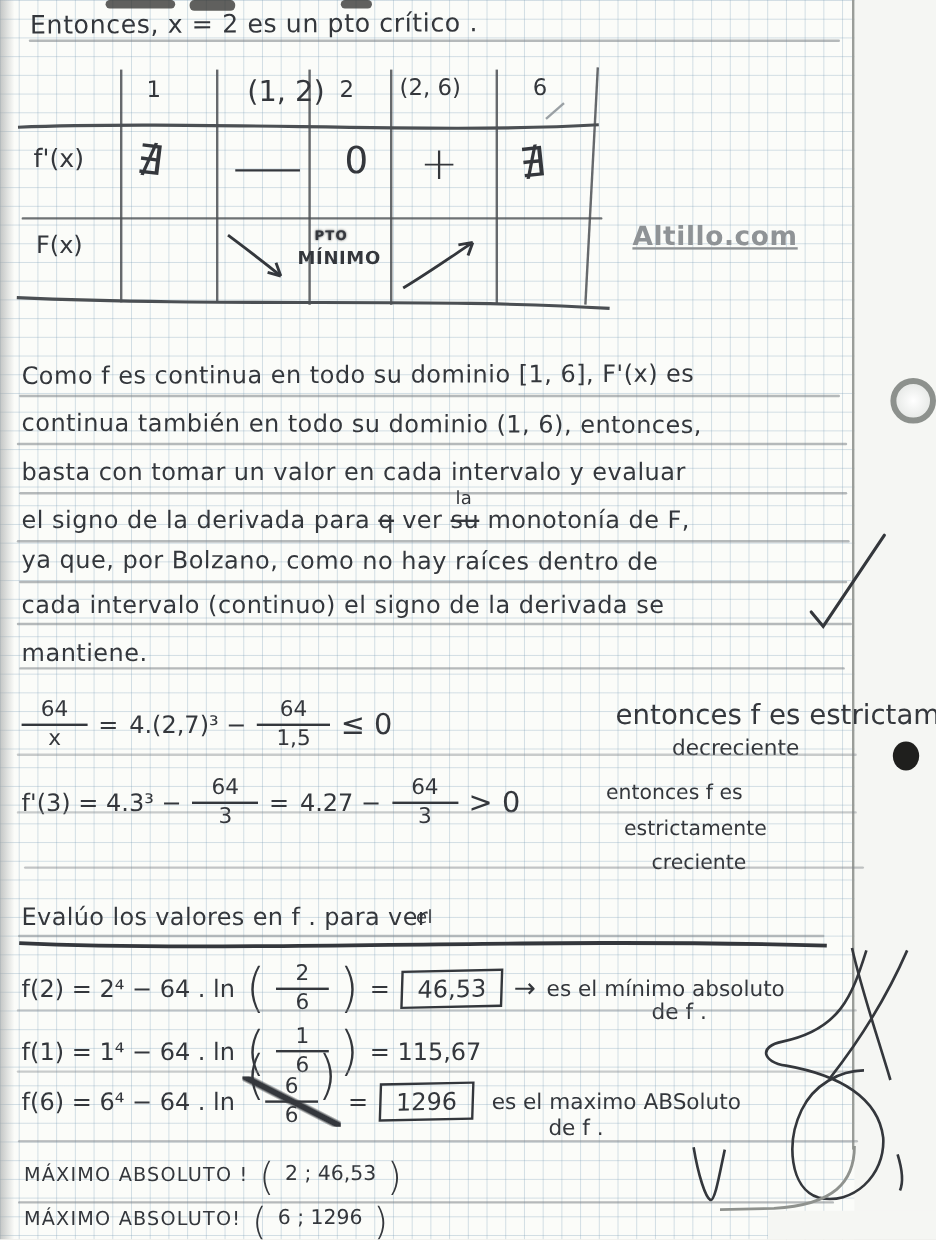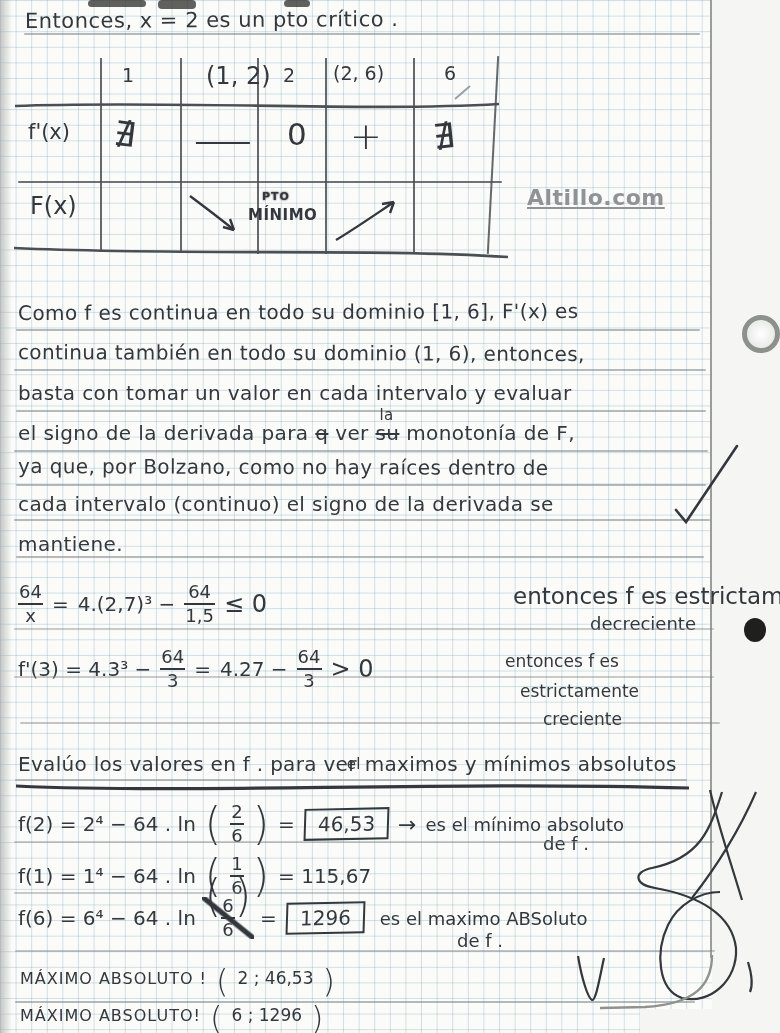--- a/index.html
+++ b/index.html
@@ -12,21 +12,21 @@
   .vedge{position:absolute;left:710px;top:0;width:2px;height:958px;background:#9a9d99;}
   .corner-patch{position:absolute;left:640px;top:1009px;width:140px;height:24px;background:#f5f6f3;}
   .edge-left{position:absolute;left:0;top:0;width:12px;height:1033px;
              background:linear-gradient(90deg,rgba(165,168,168,.65),rgba(250,251,248,0));}
   .smudge{position:absolute;background:#2c2c2a;border-radius:4px;opacity:.75;}
   .hw{position:absolute;white-space:nowrap;color:#34373c;}
   .rule{position:absolute;height:2px;background:#7c8186;opacity:.55;border-radius:1px;}
   .vline{position:absolute;width:2px;background:#4b4f53;opacity:.85;}
   svg.mark{position:absolute;overflow:visible;}
   .frac{display:inline-flex;flex-direction:column;align-items:center;vertical-align:middle;line-height:1;}
-  .frac .fn,.frac .fd{font-size:18px;padding:0 1px;}
+  .frac .fn,.frac .fd{font-size:18px;padding:0 16px;}
   .frac .fbar{height:2px;background:#34373c;align-self:stretch;margin:2px 0;}
   .bp{font-size:42px;font-weight:300;line-height:0;transform:scaleY(1.05);display:inline-block;}
   .bigp{font-size:32px;font-weight:300;line-height:0;display:inline-block;transform:translateY(3px);}
   .resbox{display:inline-block;border:2px solid #34373c;padding:2px 12px;font-size:20px;
           transform:rotate(-1.2deg) skewX(-3deg);}
   .xout{position:relative;display:inline-flex;}
   .xout::after{content:"";position:absolute;left:-3px;right:-3px;top:0;bottom:0;
                background:linear-gradient(to top right,transparent 45%,#34373c 48%,#34373c 53%,transparent 56%);}
   .struck{text-decoration:line-through;}
   .ins{position:relative;display:inline-block;width:8px;}
@@ -75,21 +75,21 @@
     <div class="hw" style="left:333px;top:62px;font-size:19px;">(2, 6)</div>
     <div class="hw" style="left:444px;top:62px;font-size:19px;">6</div>
 
     <div class="hw" style="left:28px;top:120px;font-size:21px;">f'(x)</div>
     <div class="hw" style="left:114px;top:114px;font-size:34px;transform:rotate(7deg);">∄</div>
     <div class="hw dash" style="left:210px;top:126px;font-size:26px;">—</div>
     <div class="hw" style="left:287px;top:116px;font-size:31px;">0</div>
     <div class="hw" style="left:350px;top:114px;font-size:38px;font-weight:300;">+</div>
     <div class="hw" style="left:433px;top:116px;font-size:34px;transform:rotate(-6deg);">∄</div>
 
-    <div class="hw" style="left:30px;top:192px;font-size:24px;">F(x)</div>
+    <div class="hw" style="left:30px;top:192px;font-size:20px;">F(x)</div>
     <svg class="mark" style="left:186px;top:192px;" width="60" height="50">
       <path d="M4,4 C20,16 36,28 48,38" stroke="#34373c" stroke-width="2.4" fill="none"></path>
       <path d="M48,38 L37,35 M48,38 L44,27" stroke="#34373c" stroke-width="2.4" fill="none"></path>
     </svg>
     <div class="hw" style="left:262px;top:190px;font-size:11px;font-weight:bold;letter-spacing:1px;text-shadow:0 0 2px #34373c;">PTO</div>
     <div class="hw" style="left:248px;top:206px;font-size:15px;letter-spacing:.5px;font-weight:bold;">MÍNIMO</div>
     <svg class="mark" style="left:332px;top:196px;" width="70" height="50">
       <path d="M4,44 C24,32 44,18 62,6 M62,6 L50,8 M62,6 L58,17" stroke="#34373c" stroke-width="2.4" fill="none"></path>
     </svg>
     <svg class="mark" style="left:453px;top:84px;" width="20" height="18">
@@ -131,21 +131,21 @@
     <span>=</span>
     <span>4.(2,7)³ −</span>
     <span class="frac">
         <span class="fn">64</span>
         <span class="fbar"></span>
         <span class="fd">1,5</span>
       </span>
     <span style="font-size:24px;">≤ 0</span>
   </div>
   <div class="hw" style="left:513px;top:583px;font-size:23px;">entonces f es estrictamente</div>
-  <div class="hw" style="left:590px;top:613px;font-size:18px;">decreciente</div>
+  <div class="hw" style="left:560px;top:613px;font-size:18px;">decreciente</div>
   <div class="rule" style="left:14px;top:628px;width:700px;opacity:.4;"></div>
 
   <div class="mrow" style="left:18px;top:648px;font-size:20px;text-align:center;">
     <span>f'(3) = 4.3³ −</span>
     <span class="frac">
         <span class="fn">64</span>
         <span class="fbar"></span>
         <span class="fd">3</span>
       </span>
     <span>=</span>
@@ -157,21 +157,21 @@
       </span>
     <span style="font-size:24px;">&gt; 0</span>
   </div>
   <div class="hw" style="left:505px;top:651px;font-size:17px;">entonces f es</div>
   <div class="rule" style="left:14px;top:676px;width:700px;opacity:.4;"></div>
   <div class="hw" style="left:520px;top:681px;font-size:17px;">estrictamente</div>
   <div class="rule" style="left:20px;top:722px;width:700px;opacity:.45;"></div>
   <div class="hw" style="left:543px;top:709px;font-size:17px;">creciente</div>
 
   <div class="hw" style="left:18px;top:752px;font-size:20px;letter-spacing:.3px;">
-    <span>Evalúo los valores en f . para ver</span><span class="ins"><span class="above">el</span></span><span>maximos y mínimos absolutos</span>
+    <span>Evalúo los valores en f . para ver</span><span class="ins"><span class="above">el</span></span>
   </div>
   <div class="rule" style="left:15px;top:779px;width:672px;opacity:.5;"></div>
   <svg class="mark" style="left:15px;top:780px;" width="676" height="16">
     <path d="M1,6 C180,14 420,1 674,8" stroke="#34373c" stroke-width="3.2" fill="none"></path>
   </svg>
 
   <div class="mrow" style="left:18px;top:803px;font-size:20px;">
     <span>f(2) = 2⁴ − 64 . ln</span>
     <span class="bp">(</span>
     <span class="frac">

